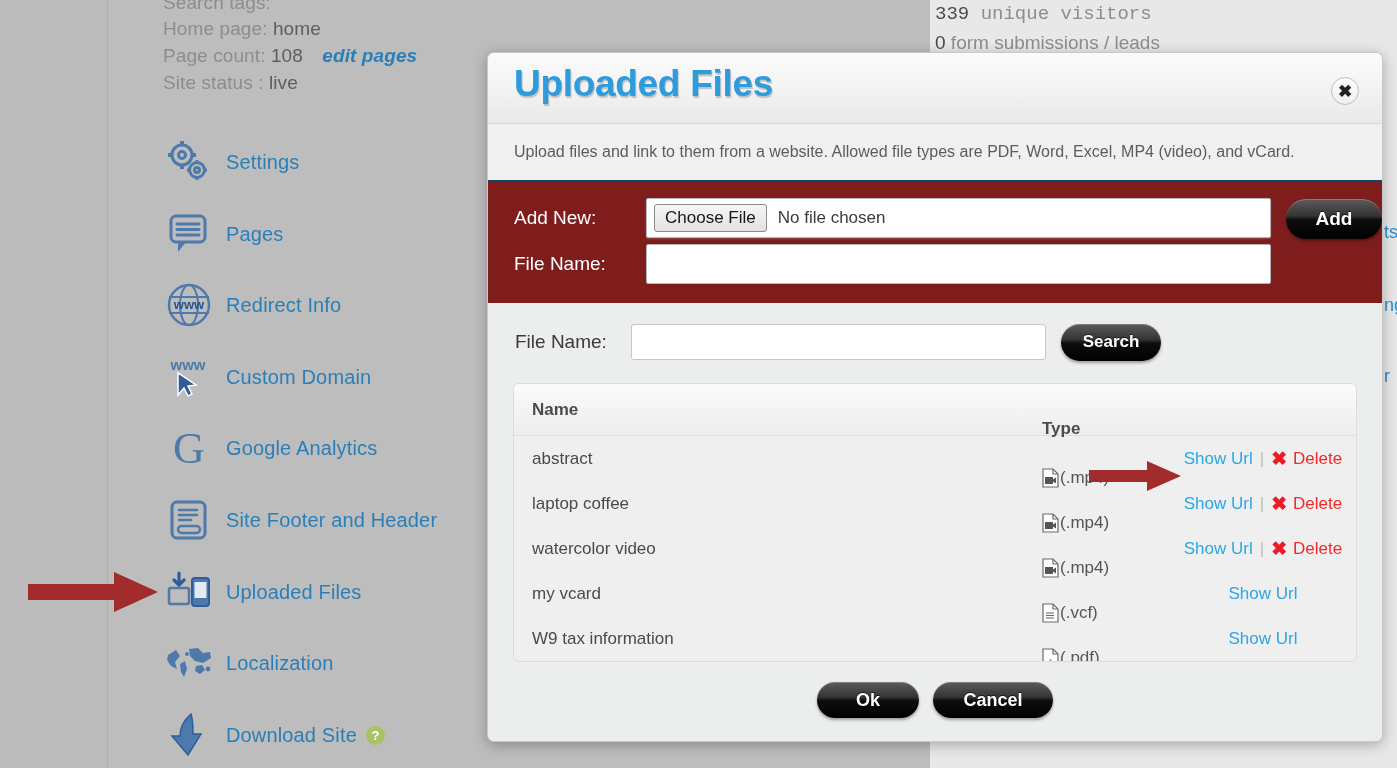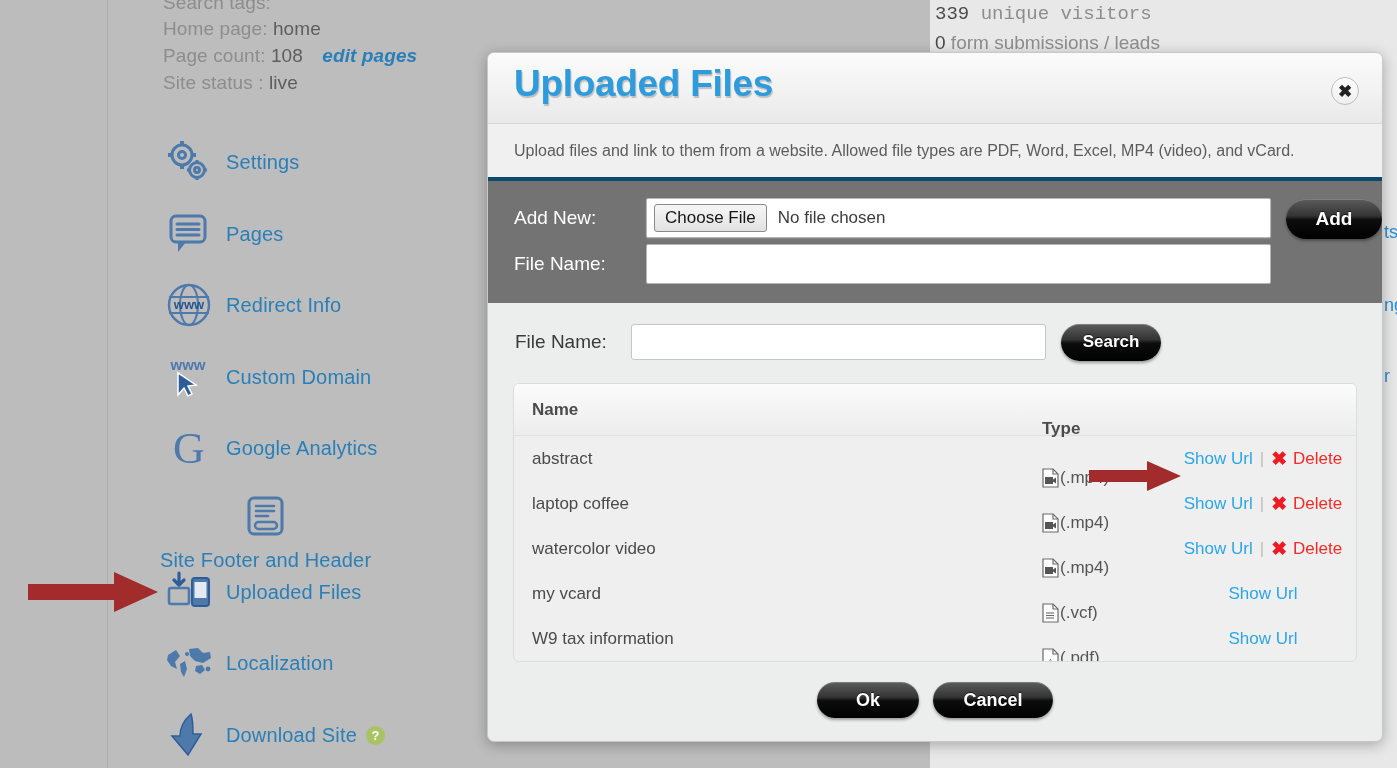--- a/index.html
+++ b/index.html
@@ -133,25 +133,25 @@
     cursor: pointer;
     box-shadow: inset 0 1px 0 #fff;
   }
   #modal-desc {
     height: 57px;
     display:flex; align-items:center;
     padding-left: 26px;
     font-size: 16px;
     color: #5c5c5c;
     background: #f0f0f0;
-    border-bottom: 4px solid #0c4a6e;
+    border-bottom: 1px solid #0c4a6e;
   }
 
   #addnew-panel {
-    background: #737373;
+    background: #7f1d1d;
     padding: 14px 0 16px 0;
     position: relative;
   }
   .form-row {
     display: flex;
     align-items: center;
     height: 46px;
     padding-left: 26px;
   }
   .form-row .flabel {
@@ -429,21 +429,21 @@
 
     <div class="nav-item" style="top:419px;">
       <span class="nav-icon">
         <svg width="46" height="46" viewBox="0 0 46 46">
           <text x="23" y="38" font-size="44" fill="#4d79ab" text-anchor="middle" font-family="'Liberation Serif',serif">G</text>
         </svg>
       </span>
       <span class="nav-label">Google Analytics</span>
     </div>
 
-    <div class="nav-item" style="top:491px;flex-direction:column;">
+    <div class="nav-item" style="top:491px;">
       <span class="nav-icon">
         <svg width="44" height="44" viewBox="0 0 44 44">
           <rect x="5" y="4" width="33" height="36" rx="5" fill="none" stroke="#4d79ab" stroke-width="3"></rect>
           <g stroke="#4d79ab" stroke-width="2.6" stroke-linecap="round">
             <line x1="12" y1="12" x2="30" y2="12"></line>
             <line x1="12" y1="17" x2="30" y2="17"></line>
             <line x1="12" y1="22" x2="24" y2="22"></line>
           </g>
           <rect x="11" y="28" width="22" height="7" rx="3.5" fill="none" stroke="#4d79ab" stroke-width="2.4"></rect>
         </svg>

